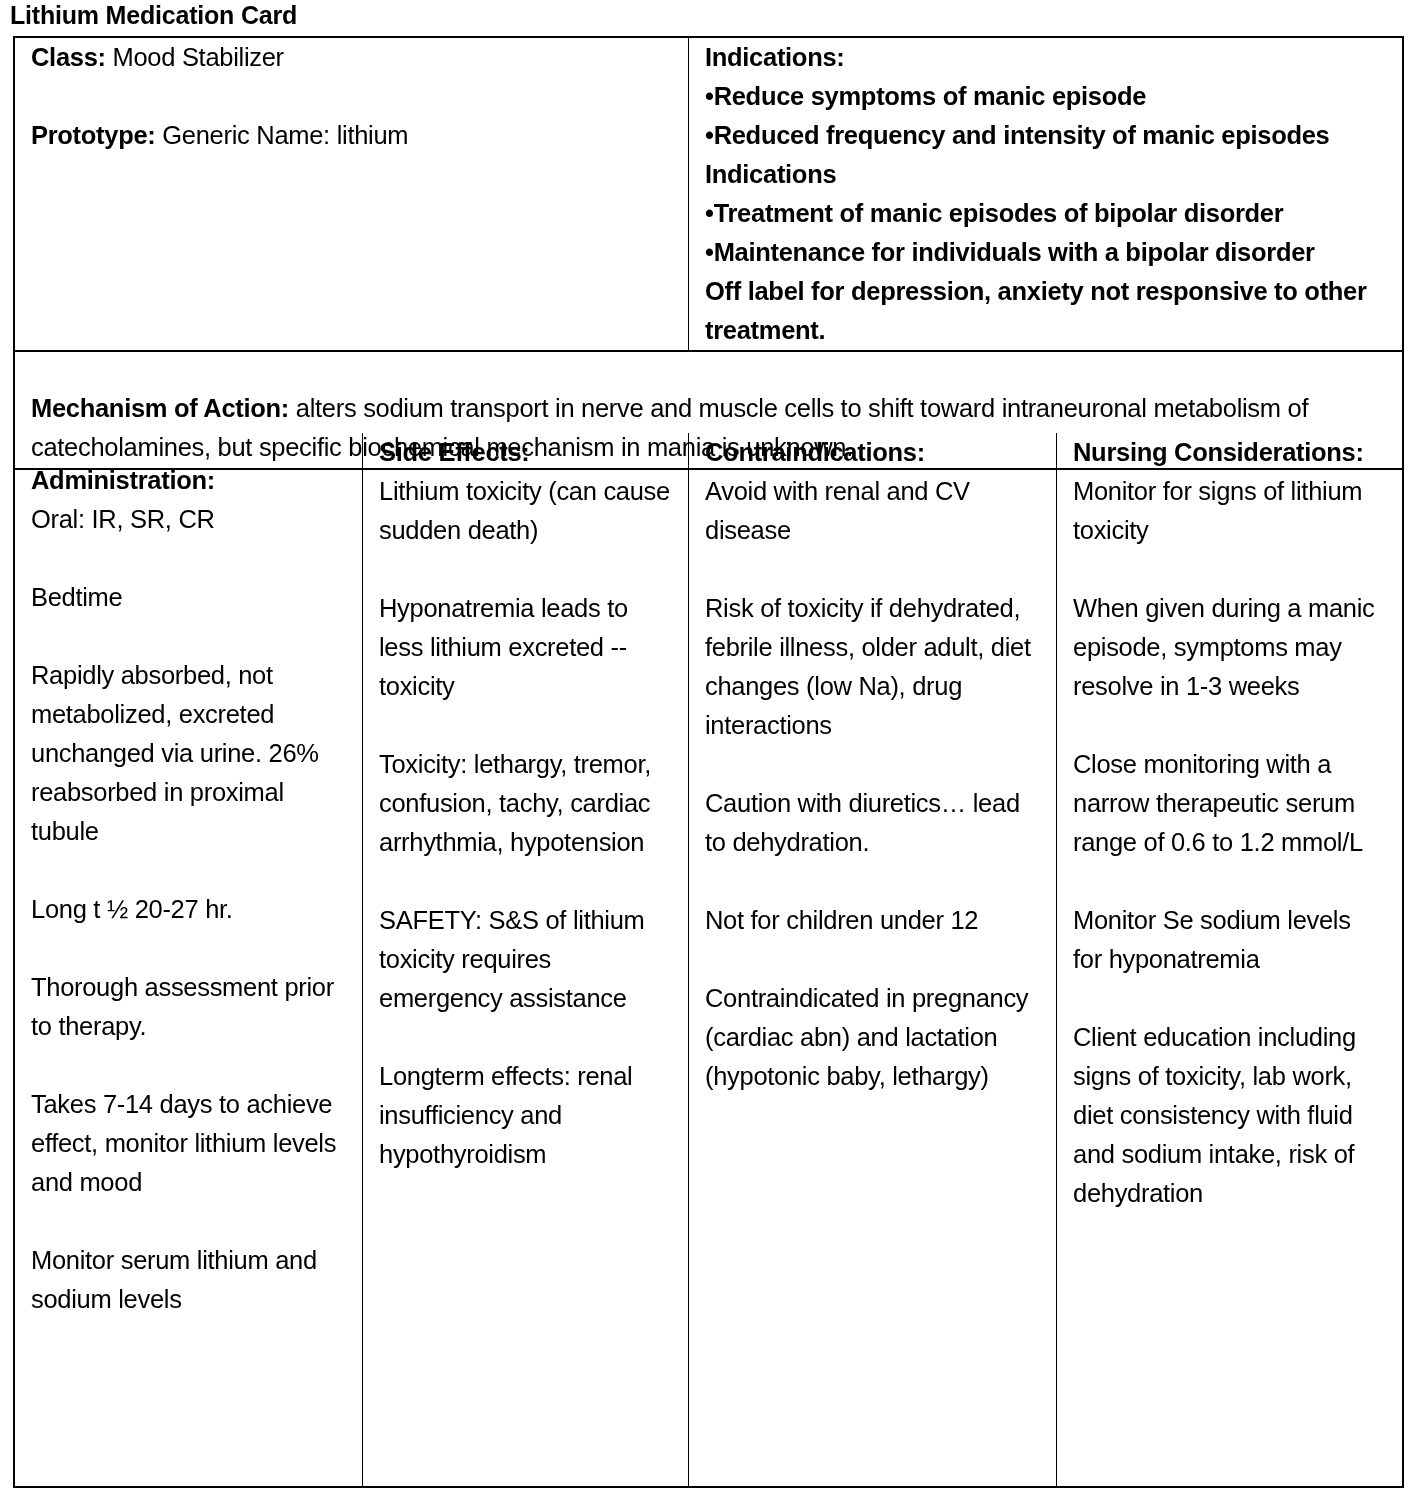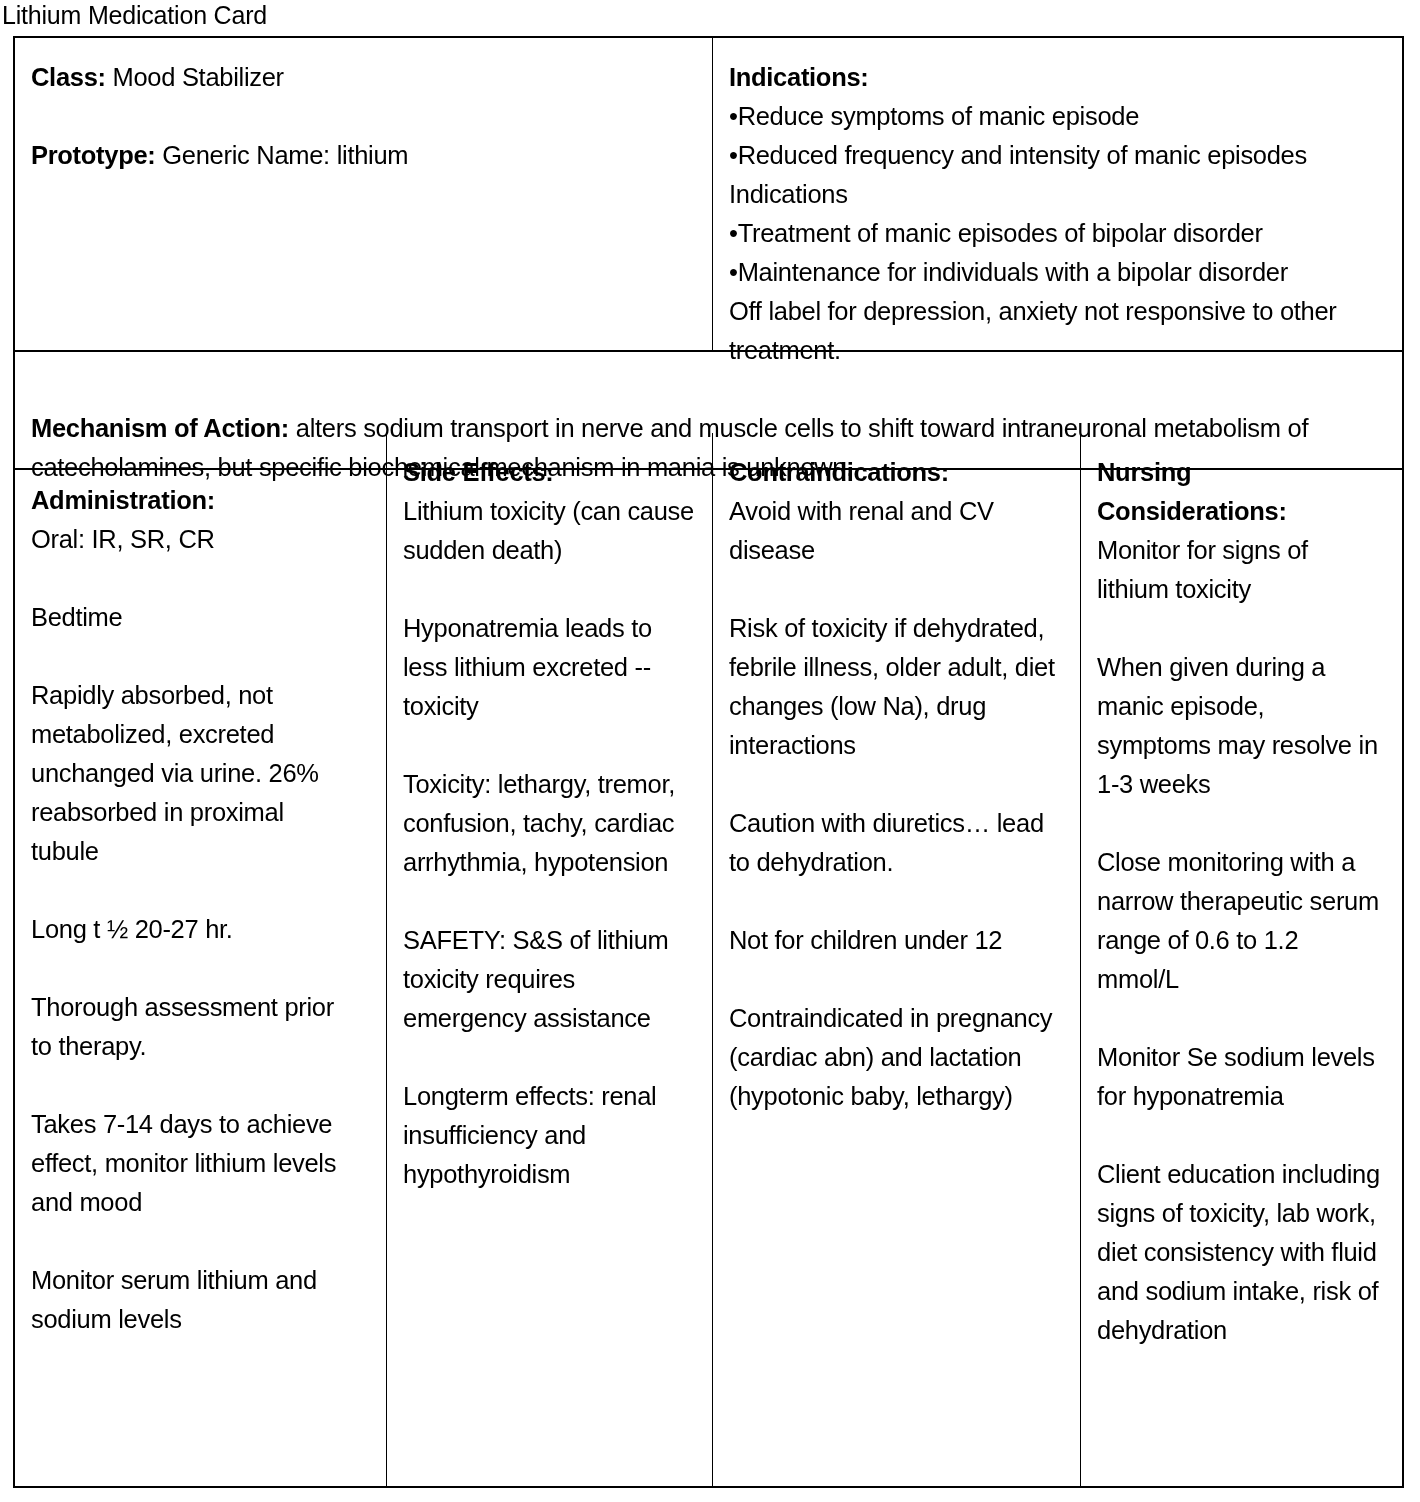--- a/index.html
+++ b/index.html
@@ -10,24 +10,24 @@
     body {
       width: 1420px;
       height: 1502px;
       position: relative;
       font-family: "Liberation Sans", "DejaVu Sans", sans-serif;
       color: #000000;
       overflow: hidden;
     }
     .doc-title {
       position: absolute;
-      left: 2px;
+      left: 10px;
       top: 0px;
       font-size: 25px;
-      font-weight: normal;
+      font-weight: bold;
       line-height: 30px;
       letter-spacing: -0.2px;
     }
     .card {
       position: absolute;
       left: 13px;
       top: 36px;
       width: 1391px;
       height: 1452px;
       border: 2px solid #000;
@@ -40,37 +40,37 @@
       box-sizing: border-box;
     }
     .row-top { top: 0; height: 314px; border-bottom: 2px solid #000; }
     .row-moa { top: 314px; height: 81px; border-bottom: 2px solid #000; margin-top: 37px; }
     .row-bottom { top: 395px; bottom: 0; }
     .cell {
       position: absolute;
       top: 0;
       bottom: 0;
       box-sizing: border-box;
-      padding: 20px 14px 0 16px;
+      padding: 0 14px 0 16px;
       font-size: 25.5px;
       line-height: 39px;
       letter-spacing: -0.3px;
     }
-    .cell + .cell { border-left: 1.5px solid #000; margin-left: 24px; }
+    .cell + .cell { border-left: 1.5px solid #000; }
     .top-left { left: 0; width: 673px; }
     .top-right { left: 673px; right: 0; }
     .moa { left: 0; right: 0; }
     .c1 { left: 0; width: 347px; margin-top: 28px; }
     .c2 { left: 347px; width: 326px; }
     .c3 { left: 673px; width: 368px; }
     .c4 { left: 1041px; right: 4px; }
     .label { font-weight: bold; }
     .para { margin: 0; }
     .para + .para { margin-top: 39px; }
-    .indications-list { margin: 0; padding: 0; list-style: none; }
+    .indications-list { margin: 0; padding: 0; list-style: none; font-weight: bold; }
     .indications-list li { margin: 0; padding: 0; }
   </style>
 </head>
 <body>
 
 <div class="doc-title">Lithium Medication Card</div>
 
 <div class="card">
 
   <div class="row row-top">

